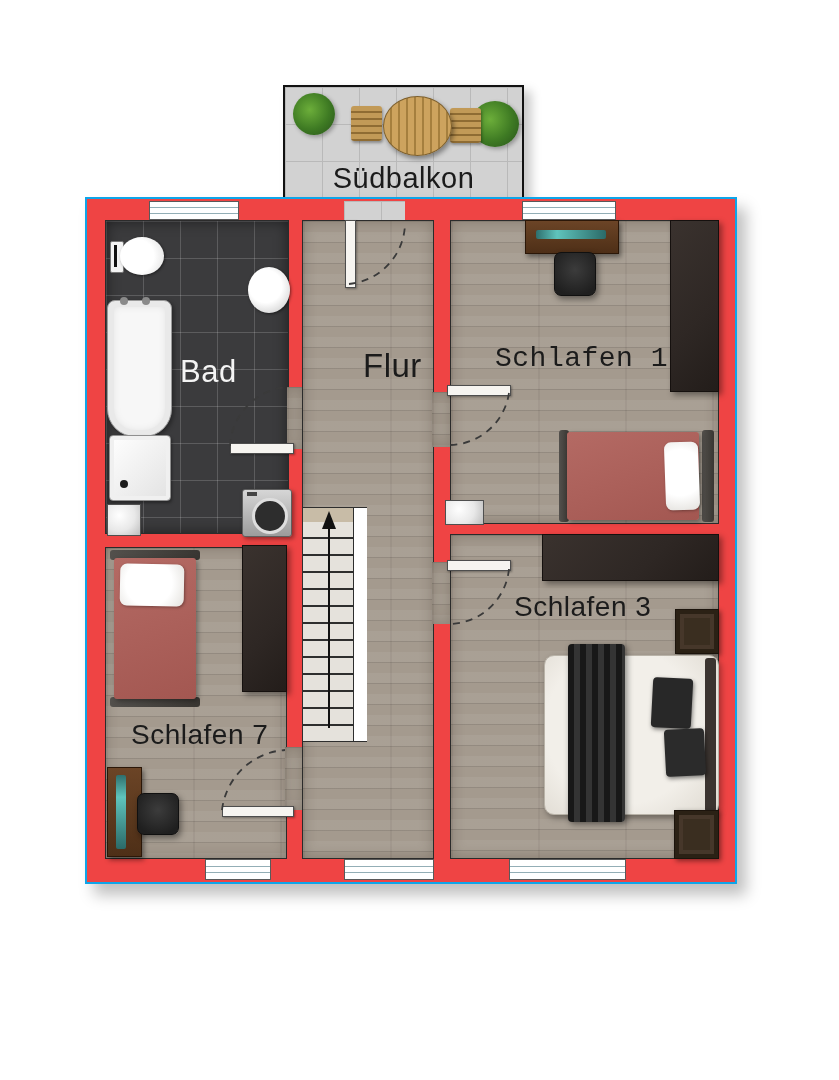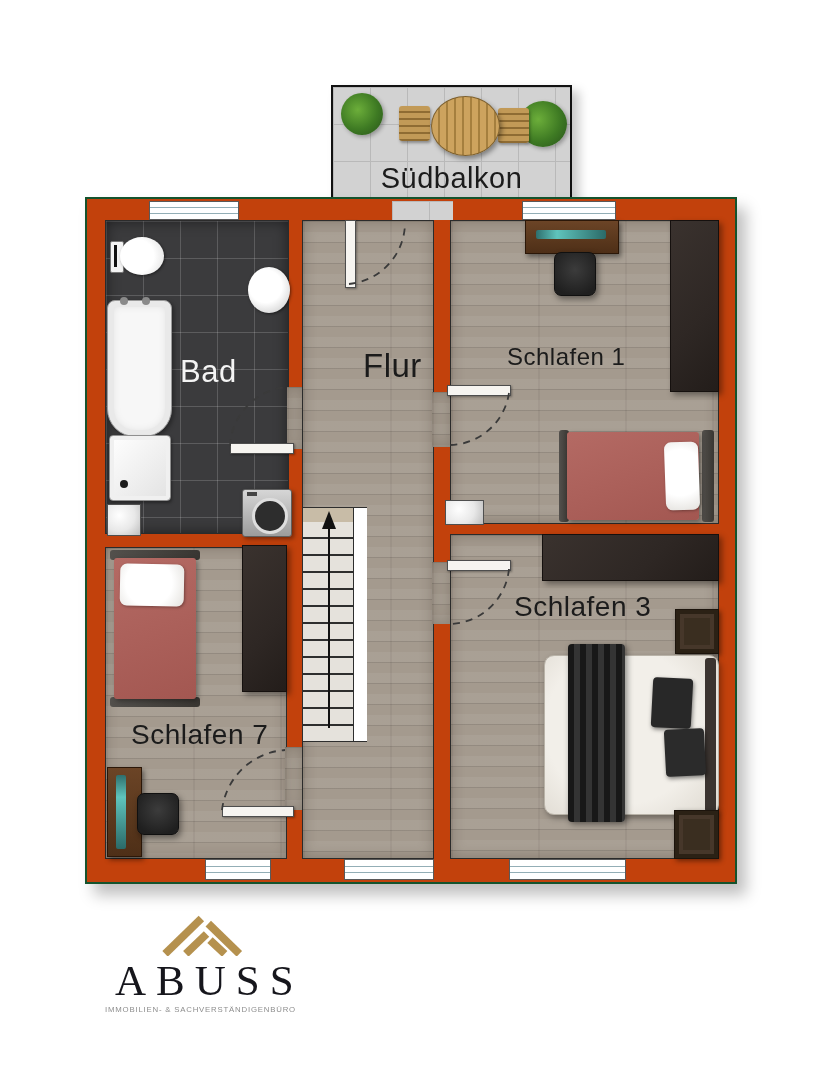--- a/index.html
+++ b/index.html
@@ -12,24 +12,24 @@
     repeating-linear-gradient(180deg, rgba(0,0,0,0.10) 0 1px, transparent 1px 21px),
     repeating-linear-gradient(180deg, transparent 0 11px, rgba(255,255,255,0.06) 11px 21px),
     repeating-linear-gradient(90deg, rgba(0,0,0,0.05) 0 2px, transparent 2px 87px);
     box-shadow:inset 0 0 14px rgba(50,40,30,0.28);}
   .darktile{background-color:#3b3b3d;background-image:
     repeating-linear-gradient(180deg, rgba(255,255,255,0.17) 0 1px, transparent 1px 37px),
     repeating-linear-gradient(90deg, rgba(255,255,255,0.17) 0 1px, transparent 1px 37px);
     box-shadow:inset 0 0 14px rgba(0,0,0,0.5);}
   .paletile{background-color:#d2d2d2;background-image:
     repeating-linear-gradient(180deg, #b9b9b9 0 1px, transparent 1px 37px),
-    repeating-linear-gradient(90deg, #b9b9b9 0 1px, transparent 1px 37px); margin-left: 48px;}
+    repeating-linear-gradient(90deg, #b9b9b9 0 1px, transparent 1px 37px);}
 
   .floor{border:1px solid #2b2b2b;}
-  .plan{border:2px solid #14532d;background:#c2410c;box-shadow:9px 11px 14px rgba(0,0,0,0.25);}
+  .plan{border:2px solid #0ea5e9;background:#ef4444;box-shadow:9px 11px 14px rgba(0,0,0,0.25);}
   .balc{border:2px solid #111;box-shadow:7px 6px 10px rgba(0,0,0,0.22);}
 
   .win{background:#fff;border:1px solid #5a5a5a;}
   .win::before,.win::after{content:"";position:absolute;left:0;right:0;height:1px;background:#93aeb6;}
   .win::before{top:31%;} .win::after{bottom:31%;}
 
   .leaf{background:#f6f4f0;border:1px solid #4d4d4d;box-shadow:1px 1px 2px rgba(0,0,0,0.35);}
   .niche{background:radial-gradient(circle at 35% 35%, #ffffff 0%, #e8e8e8 55%, #bdbdbd 100%);
          border:1px solid #4f4f4f;}
 
@@ -201,31 +201,19 @@
         <path d="M 135 611 A 68 68 0 0 1 198 551"></path>
       </g>
       <g>
         <line x1="242" y1="326" x2="242" y2="529" stroke="#111" stroke-width="2"></line>
         <polygon points="235,330 242,312 249,330" fill="#111"></polygon>
       </g>
     </svg>
 
     <div class="abs lbl" style="left:93px;top:155px;font-size:31px;color:#f4f4f4;">Bad</div>
     <div class="abs lbl" style="left:276px;top:148px;font-size:33px;">Flur</div>
-    <div class="abs lbl" style="left:420px;top:144px;font-size:24px;">Schlafen 1</div>
+    <div class="abs lbl" style="left:408px;top:144px;font-size:28px;font-family:Liberation Mono, monospace;">Schlafen 1</div>
     <div class="abs lbl" style="left:427px;top:392px;font-size:28px;">Schlafen 3</div>
     <div class="abs lbl" style="left:44px;top:520px;font-size:28px;">Schlafen 7</div>
   </div>
 
-  <div class="abs" style="left:105px;top:912px;width:190px;height:100px;text-align:center;">
-    <svg width="95" height="44" viewBox="0 0 110 50" style="display:block;margin:0 auto;">
-      <g stroke="#b5914e" stroke-width="9" fill="none">
-        <path d="M 14 48 L 56 7"></path>
-        <path d="M 38 48 L 62 25"></path>
-        <path d="M 64 13 L 100 48"></path>
-        <path d="M 66 32 L 83 48"></path>
-      </g>
-    </svg>
-    <div class="logo-name">ABUSS</div>
-    <div class="logo-sub">IMMOBILIEN- &amp; SACHVERSTÄNDIGENBÜRO</div>
-  </div>
 
 </div>
 
 </body></html>

